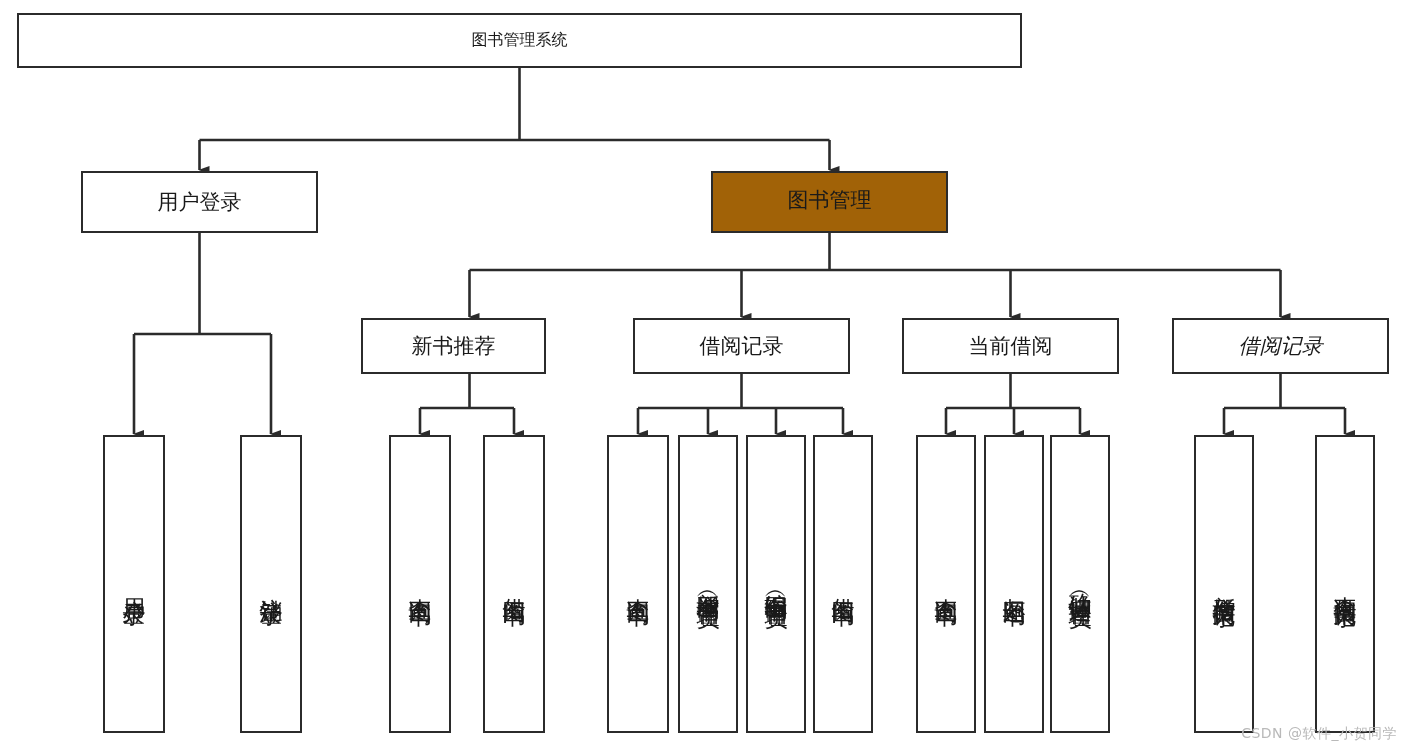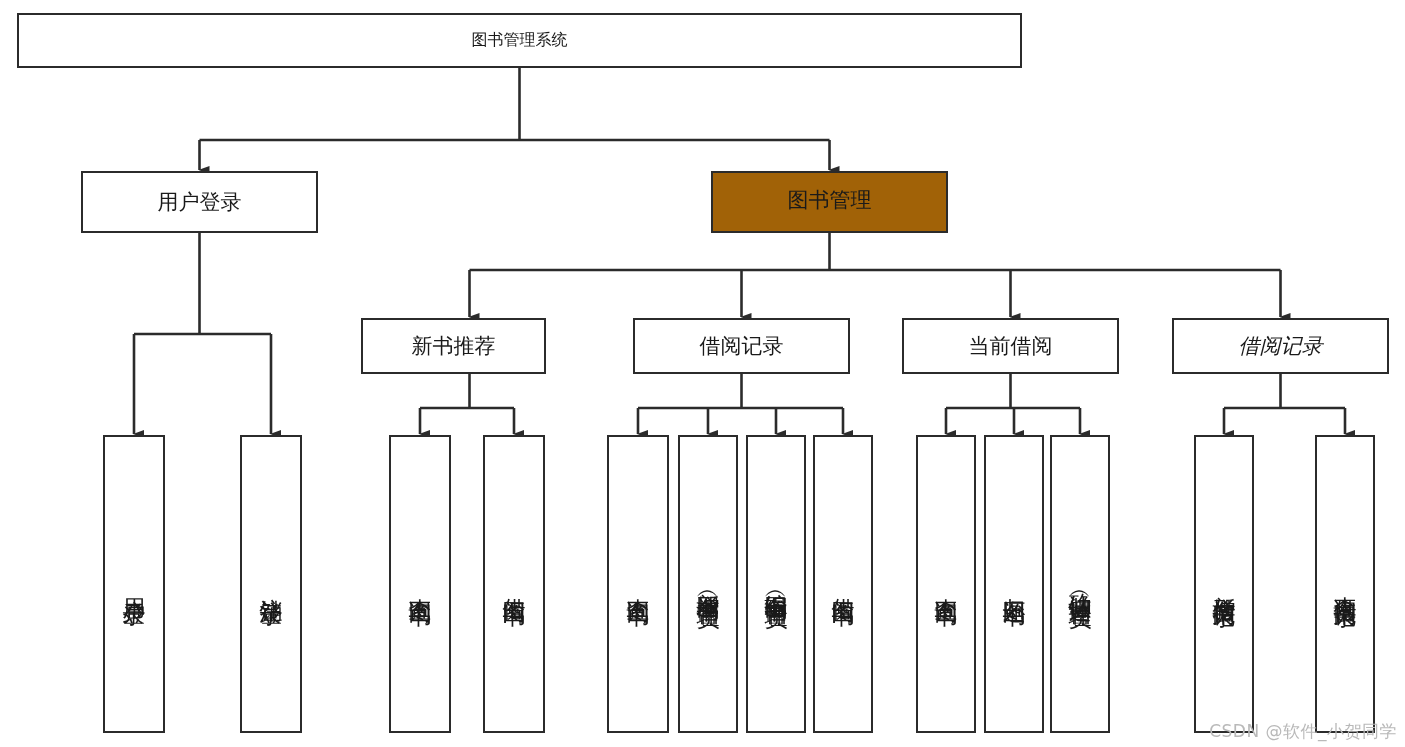--- a/index.html
+++ b/index.html
@@ -54,21 +54,21 @@
   .node.v .vtext {
     writing-mode: vertical-rl;
     text-orientation: upright;
     display: block;
     max-height: 100%;
   }
   .watermark {
     position: absolute;
     right: 8px;
     bottom: 4px;
-    font-size: 17px;
+    font-size: 14px;
     color: #b9b9b9;
     letter-spacing: 0.5px;
     white-space: nowrap;
     font-family: "DejaVu Sans", "Liberation Sans", sans-serif;
   }
 </style>
 </head>
 <body>
 
 <div id="canvas">

